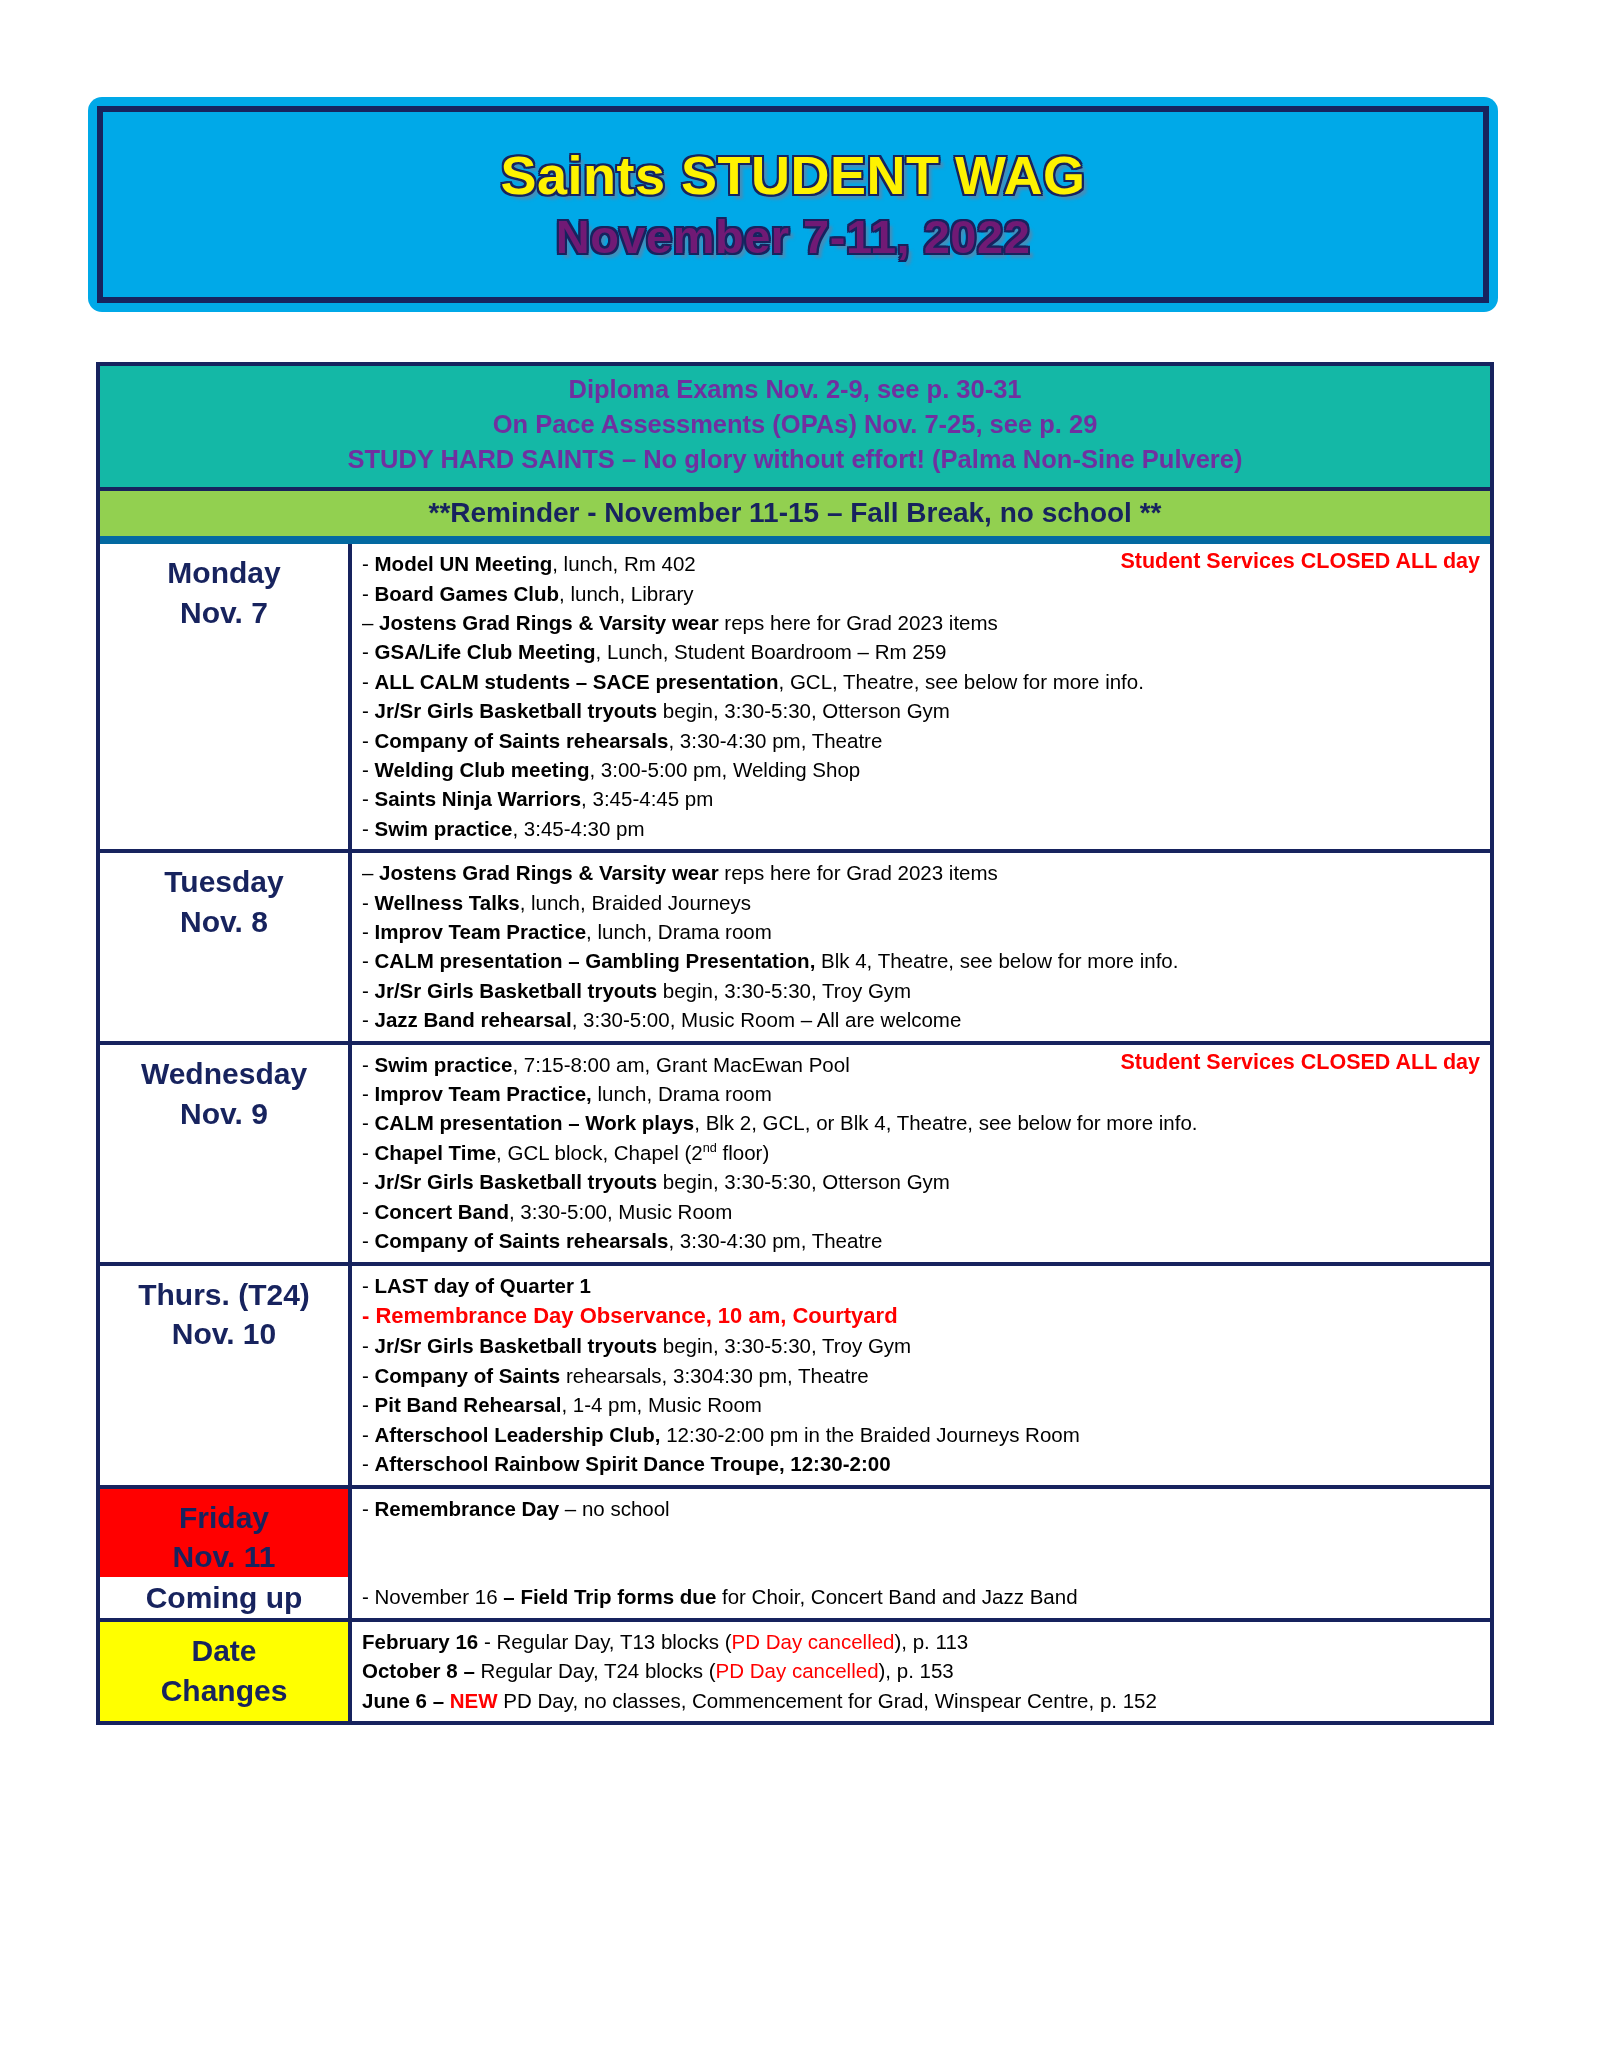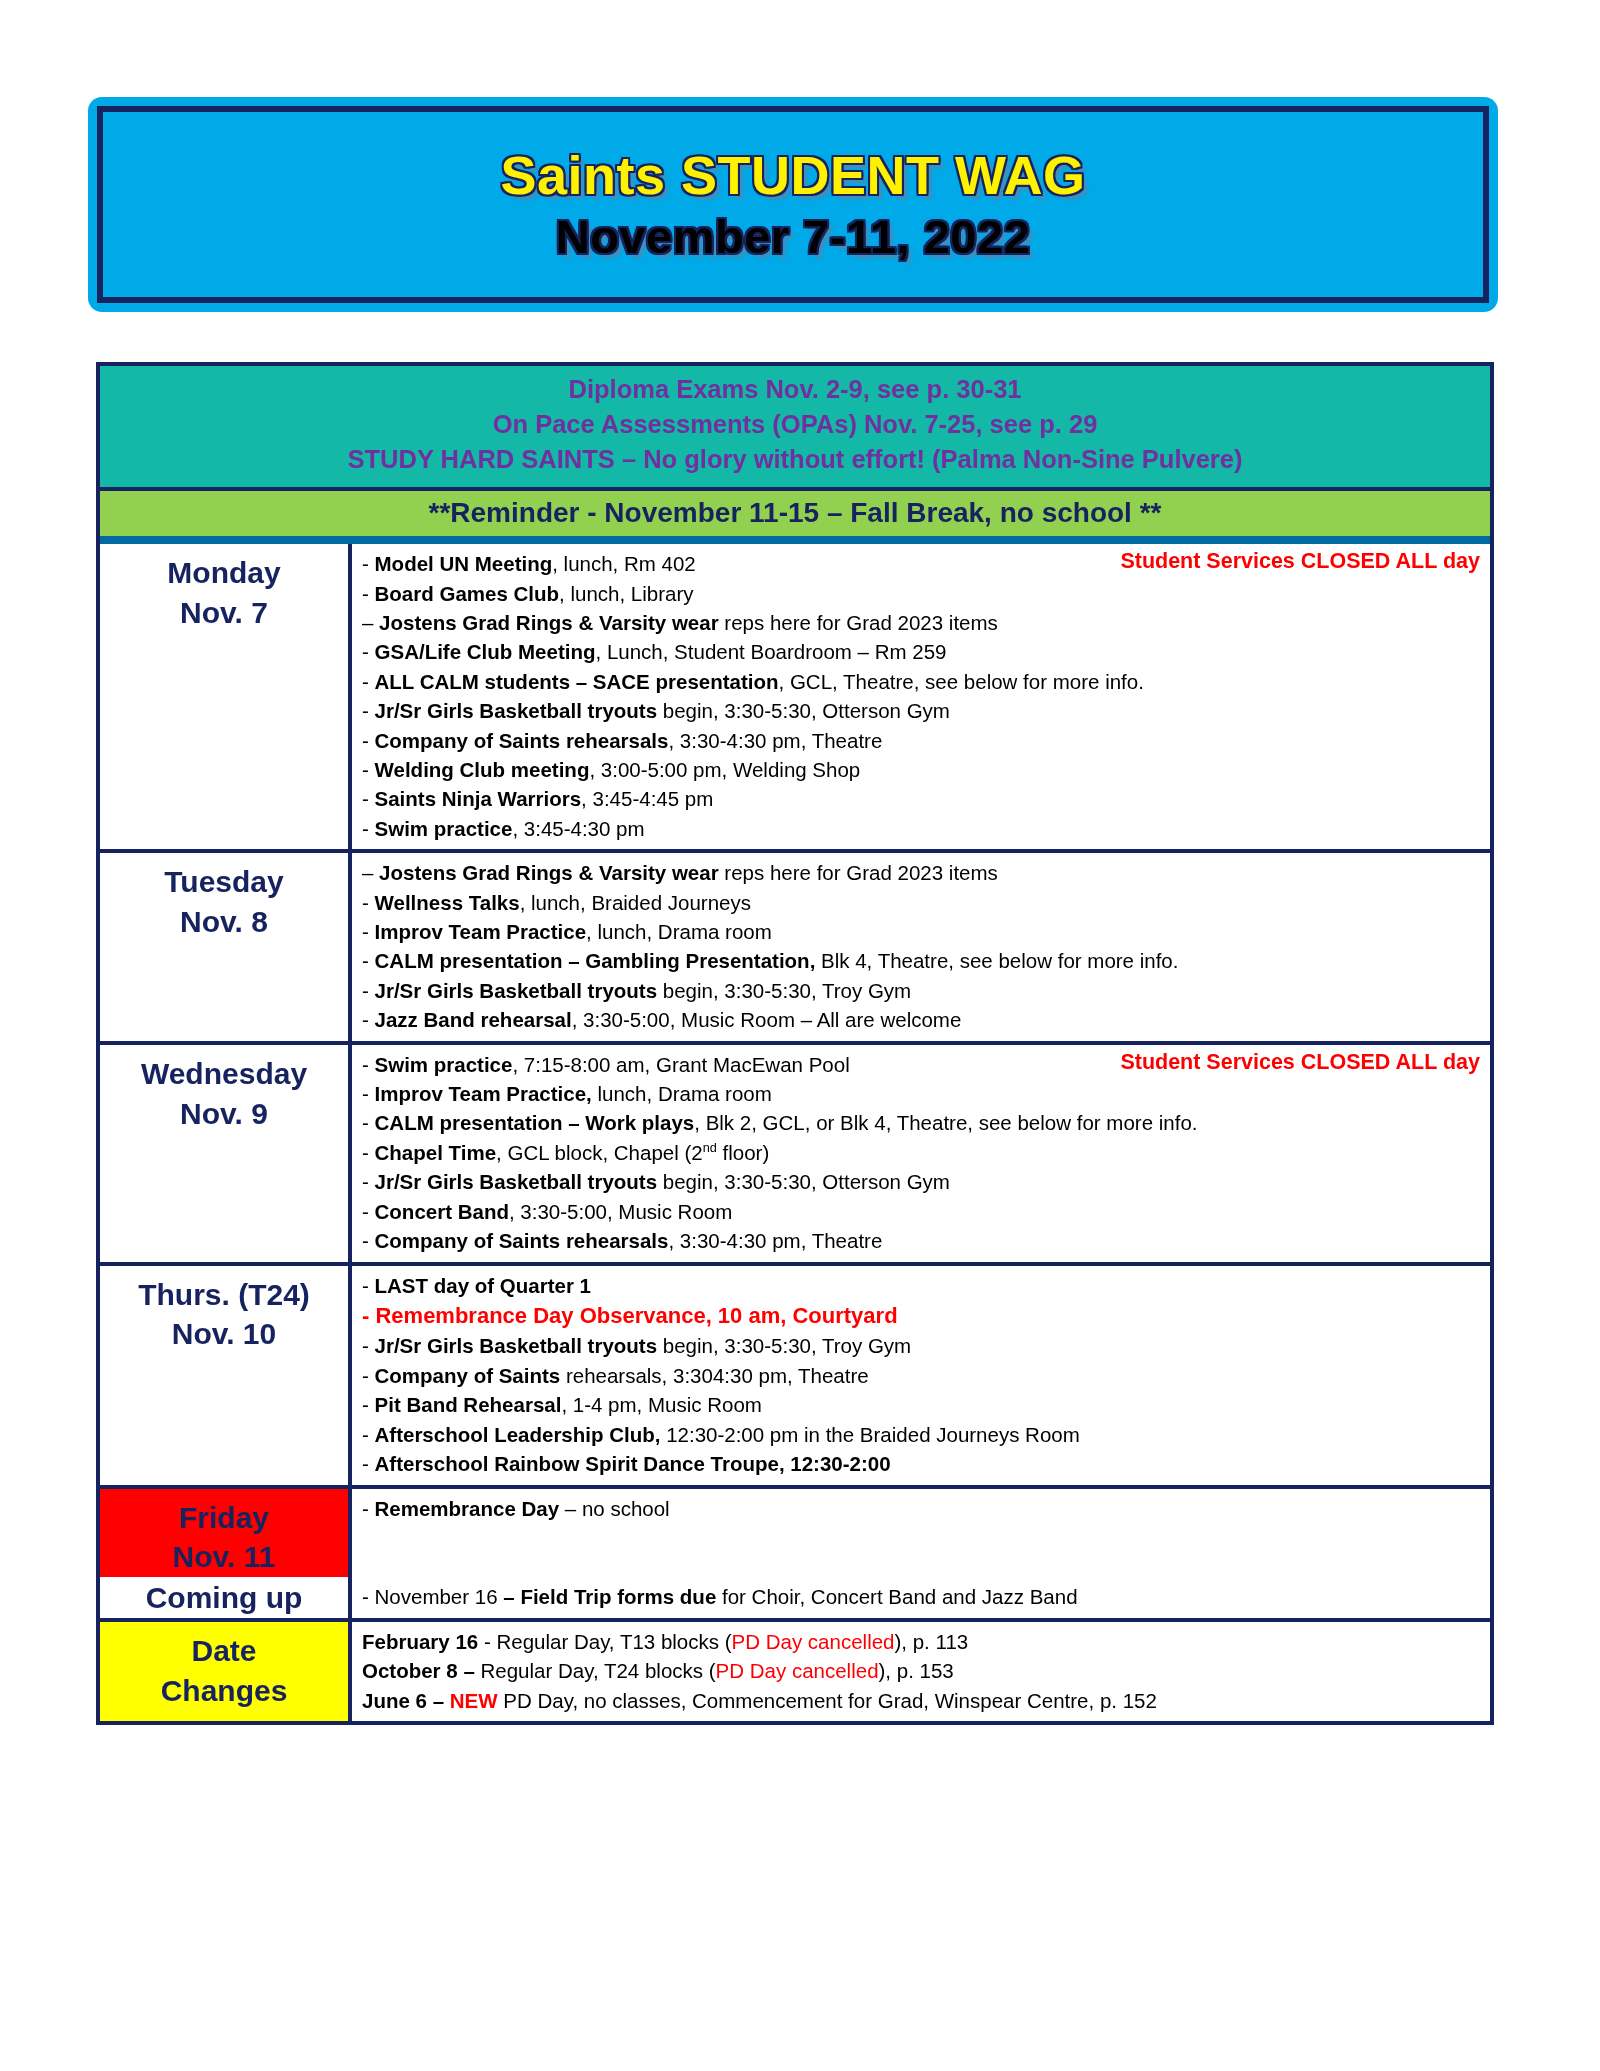--- a/index.html
+++ b/index.html
@@ -58,21 +58,21 @@
        0px -2px 0 #17235E,
        0px  2px 0 #17235E,
       -2px  0px 0 #17235E,
        2px  0px 0 #17235E,
        5px  5px 3px rgba(120,120,150,0.55);
     line-height: 1.1;
   }
   .banner-line2 {
     font-size: 47px;
     font-weight: bold;
-    color: #000000;
+    color: #701a75;
     letter-spacing: 0.5px;
     text-shadow:
       -2px -2px 0 #17235E,
        2px -2px 0 #17235E,
       -2px  2px 0 #17235E,
        2px  2px 0 #17235E,
        0px -2px 0 #17235E,
        0px  2px 0 #17235E,
       -2px  0px 0 #17235E,
        2px  0px 0 #17235E,

